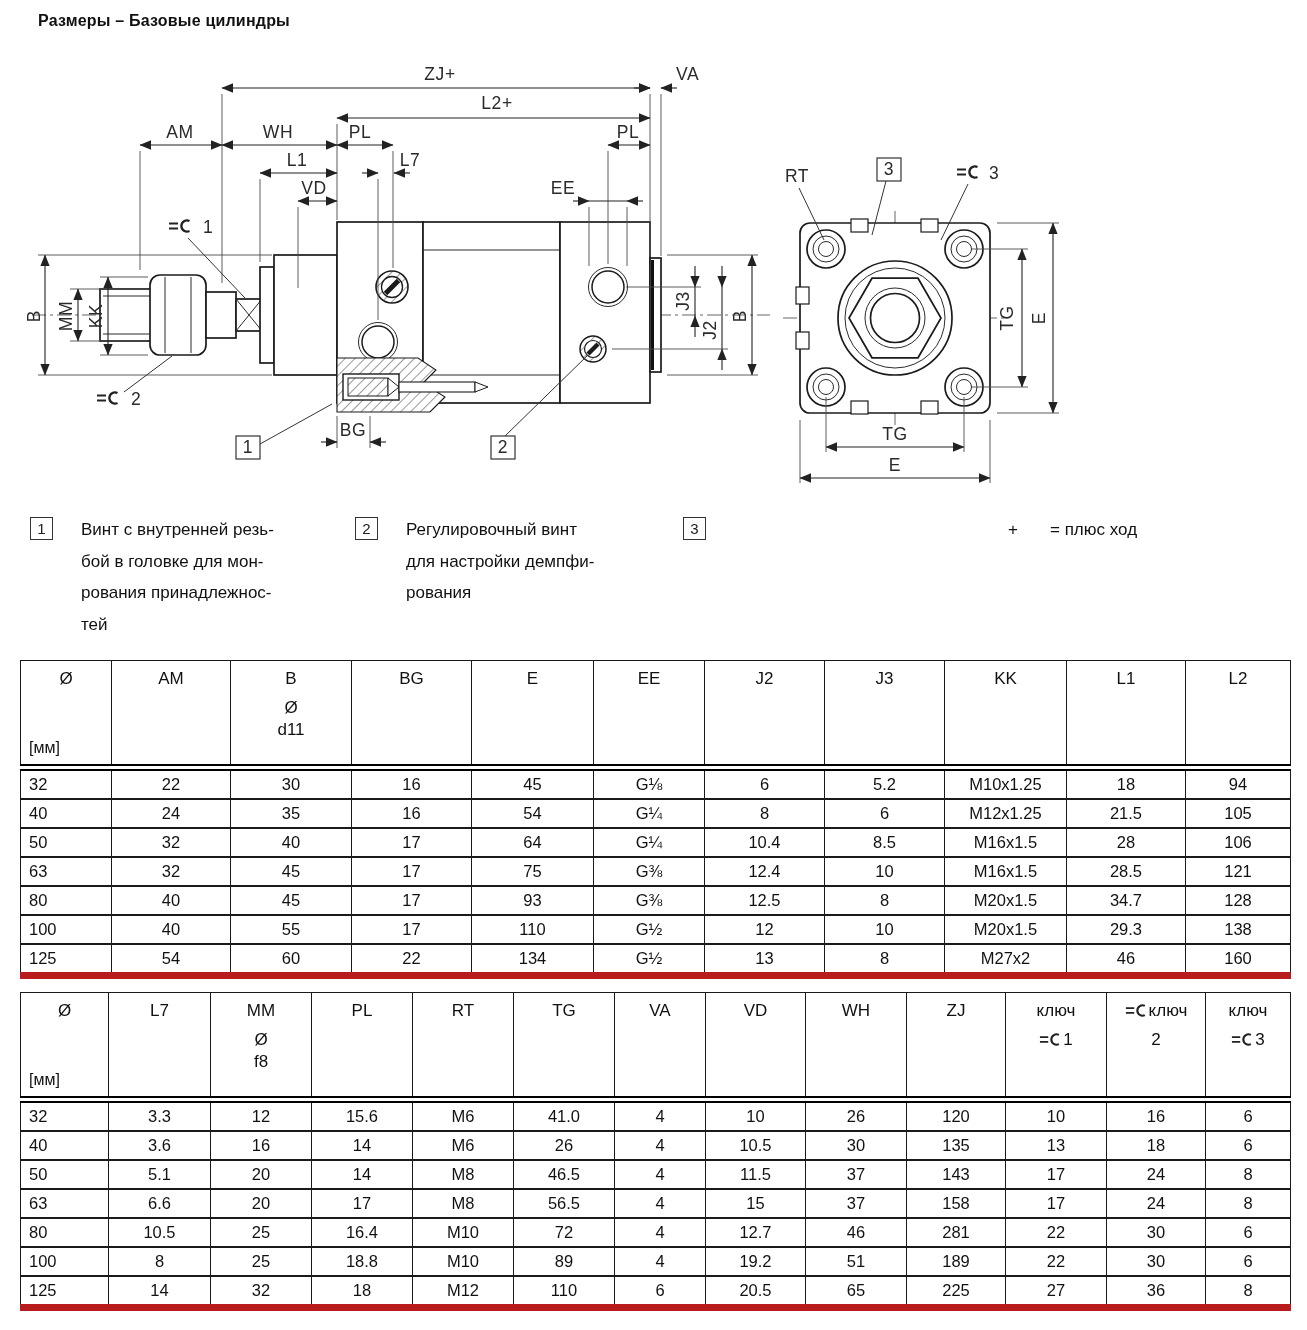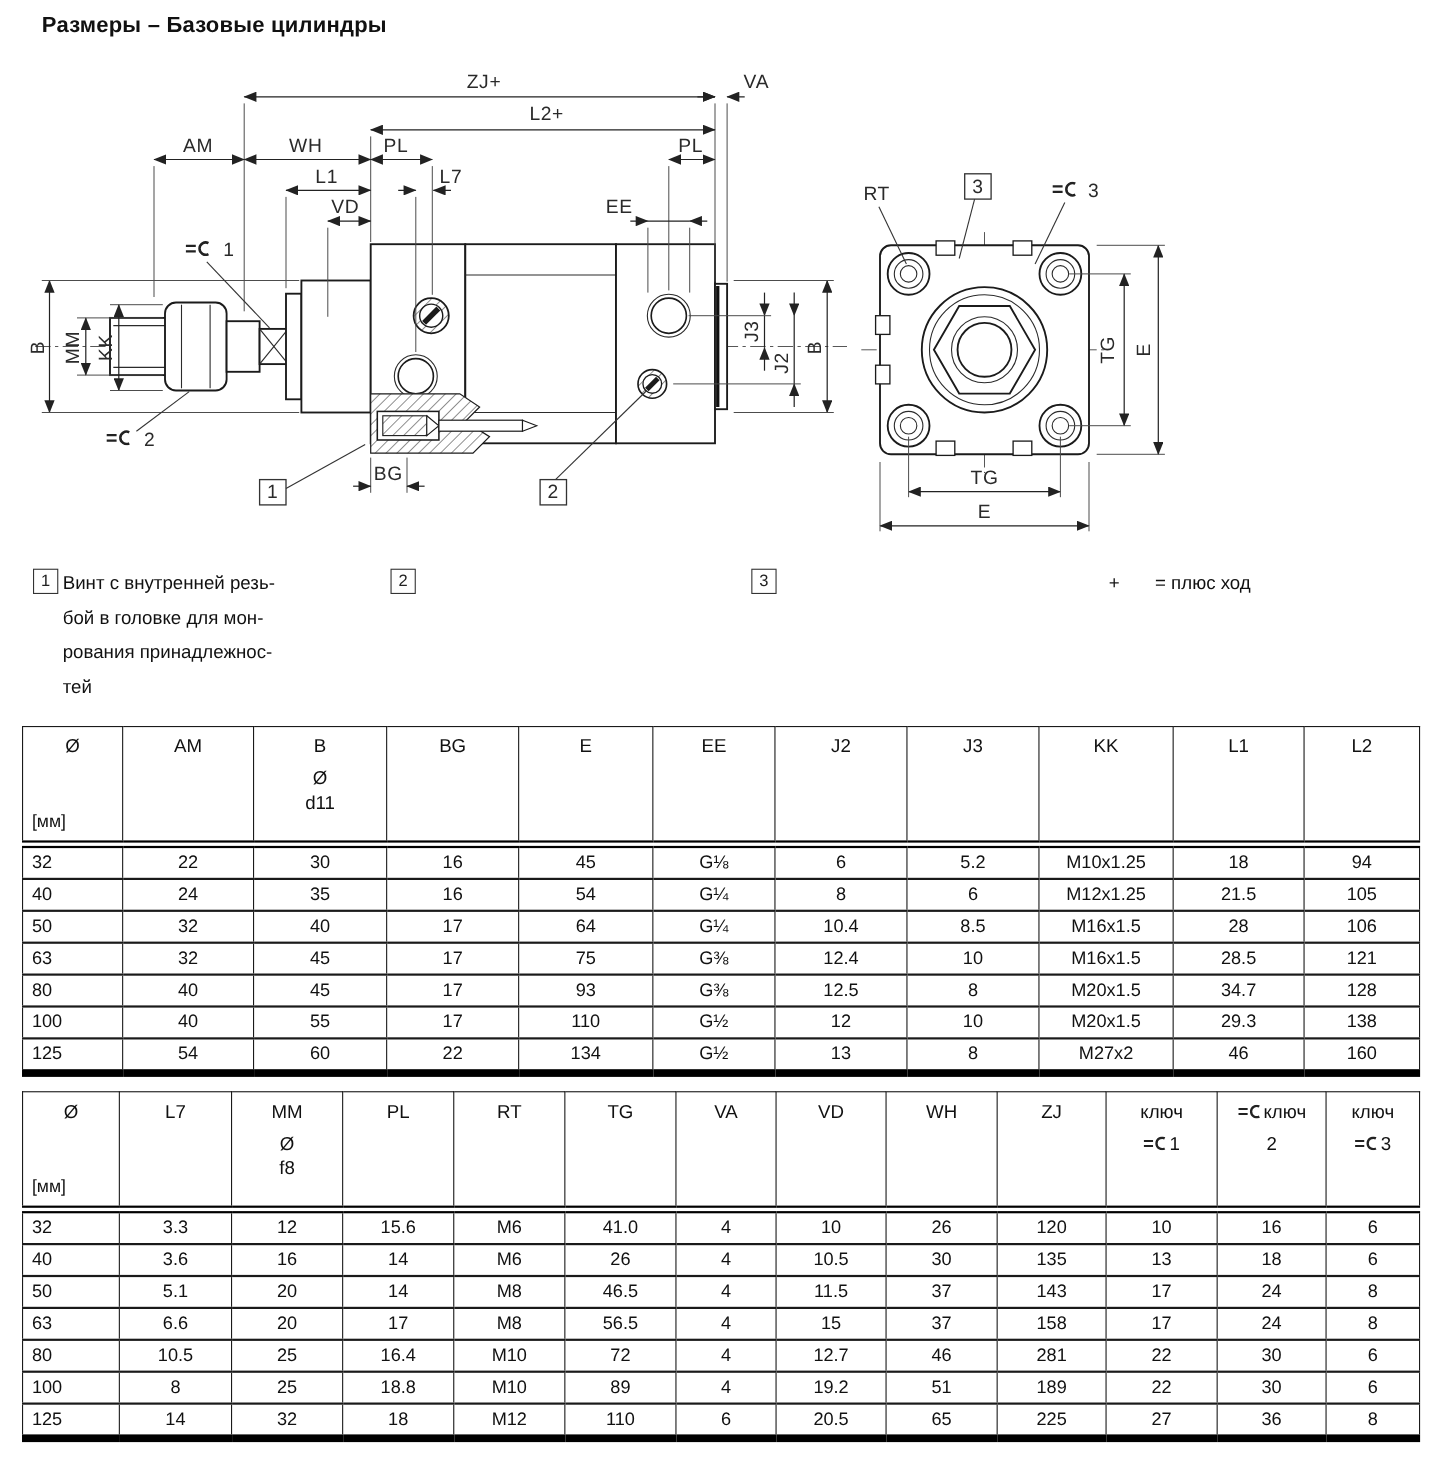--- a/index.html
+++ b/index.html
@@ -1,47 +1,47 @@
 <!DOCTYPE html>
 <html><head>
 <meta charset="utf-8">
 <style>
   html,body{margin:0;padding:0;}
   body{
     width:1307px;height:1330px;position:relative;background:#fff;
     font-family:"Liberation Sans","DejaVu Sans",sans-serif;color:#111;overflow:hidden;
   }
-  .page-title{position:absolute;left:38px;top:12px;font-size:20px;font-weight:bold;letter-spacing:.2px;}
+  .page-title{position:absolute;left:38px;top:12px;font-size:16px;font-weight:bold;letter-spacing:.2px;}
   
   #drawing{position:absolute;left:0;top:40px;width:1307px;height:455px;}
   #drawing text{font-family:"Liberation Sans","DejaVu Sans",sans-serif;font-size:17.5px;fill:#2a2a2a;letter-spacing:.6px;}
   .outline{fill:#fff;stroke:#1b1b1b;stroke-width:1.7;}
   .thin{fill:none;stroke:#2b2b2b;stroke-width:1;}
   .dim{stroke:#222;stroke-width:1.1;fill:none;}
   .ext{stroke:#4a4a4a;stroke-width:.9;fill:none;}
   .cl{stroke:#555;stroke-width:.9;fill:none;stroke-dasharray:14 4 3 4;}
   .leader{stroke:#333;stroke-width:1;fill:none;}
   .refbox-svg{fill:#fff;stroke:#333;stroke-width:1.2;}
   
   .note{position:absolute;top:514px;font-size:17px;line-height:31.5px;}
   .refbox{display:inline-block;width:21px;height:21px;border:1.3px solid #333;text-align:center;
           font-size:15px;line-height:21px;vertical-align:top;margin-top:3px;color:#222;}
-  .note-text{display:inline-block;vertical-align:top;margin-left:4px;}
+  .note-text{display:inline-block;vertical-align:top;margin-left:28px;}
   .note-text span{display:block;}
   .plus-note{position:absolute;top:514px;font-size:17px;line-height:31.5px;}
   .plus-note .sym{position:absolute;left:0;top:0;}
   .plus-note .txt{position:absolute;left:42px;top:0;white-space:nowrap;}
   
   .dim-table{position:absolute;left:20px;border-collapse:collapse;table-layout:fixed;font-size:16.5px;color:#111;}
   .dim-table th,.dim-table td{border:1.6px solid #1a1a1a;padding:0 8px;overflow:hidden;white-space:nowrap;}
   .dim-table thead th{border-bottom:7px double #000;height:96px;vertical-align:top;font-weight:normal;
                       text-align:center;padding-top:7px;font-size:17px;line-height:22px;}
   .dim-table td{height:27px;text-align:center;border-top-width:2px;}
   .dim-table td.c0{text-align:left;}
-  .dim-table tbody tr:last-child td{border-bottom:7px solid #000000;}
+  .dim-table tbody tr:last-child td{border-bottom:7px solid #b91c1c;}
   th.corner{text-align:left;position:relative;}
   th.corner .unit{position:absolute;bottom:5px;left:8px;font-size:16px;text-align:right;}
   .sub{margin-top:7px;}
   .keyrow{margin-top:7px;white-space:nowrap;}
   .wr{width:24px;height:13px;vertical-align:-1px;}
 </style>
 </head>
 <body>
 
 <svg width="0" height="0" style="position:absolute">
@@ -272,21 +272,21 @@
     <line class="dim" x1="800" y1="478" x2="990" y2="478" marker-start="url(#arr)" marker-end="url(#arr)"></line>
     <line class="ext" x1="800" y1="420" x2="800" y2="483"></line>
     <line class="ext" x1="990" y1="420" x2="990" y2="483"></line>
   </g>
 </svg>
 
 <div class="note" style="left:30px">
   <span class="refbox">1</span><div class="note-text"><span>Винт с внутренней резь-</span><span>бой в головке для мон-</span><span>рования принадлежнос-</span><span>тей</span></div>
 </div>
 <div class="note" style="left:355px">
-  <span class="refbox">2</span>
+  <span class="refbox">2</span><div class="note-text"><span>Регулировочный винт</span><span>для настройки демпфи-</span><span>рования</span></div>
 </div>
 <div class="note" style="left:683px">
   <span class="refbox">3</span>
 </div>
 <div class="plus-note" style="left:1008px;width:200px">
   <span class="sym">+</span>
   <span class="txt">= плюс ход</span>
 </div>
 
 <table class="dim-table" style="top:660px">

